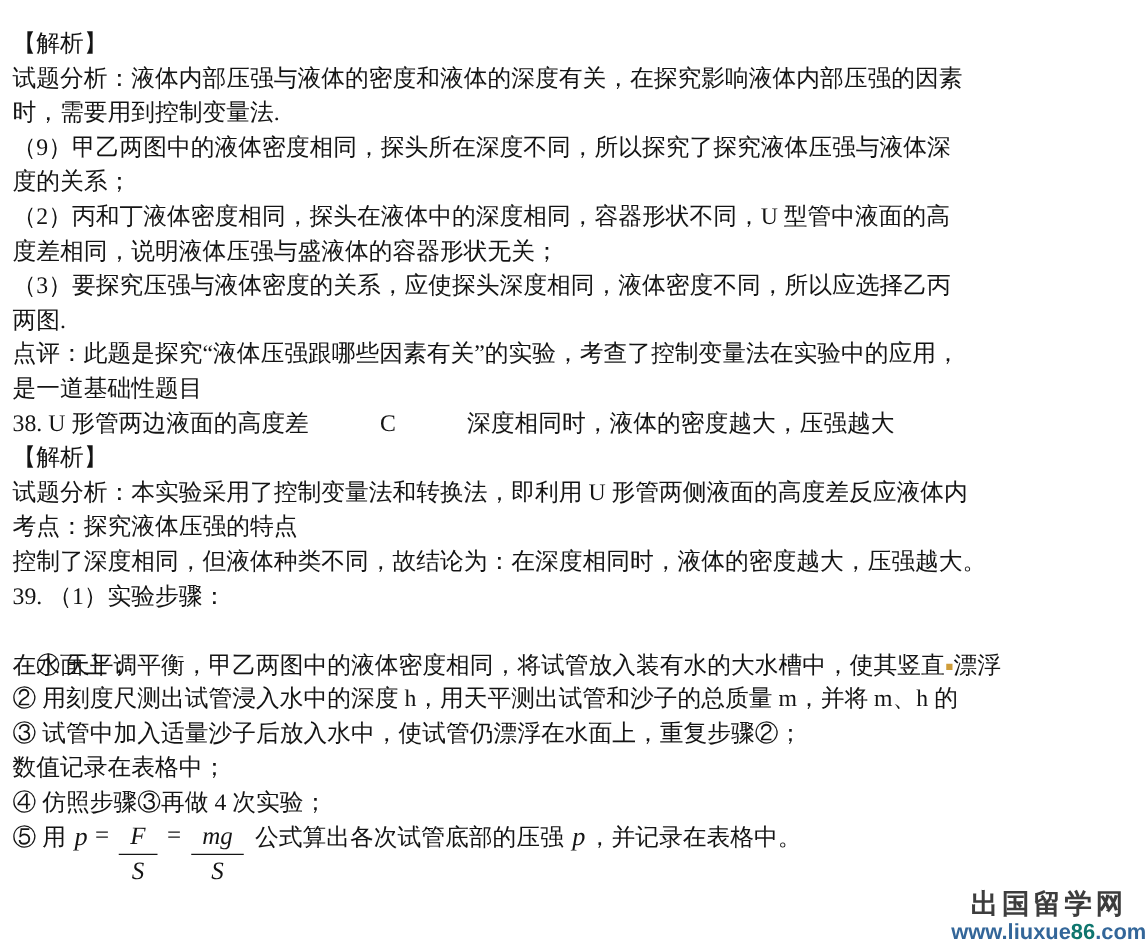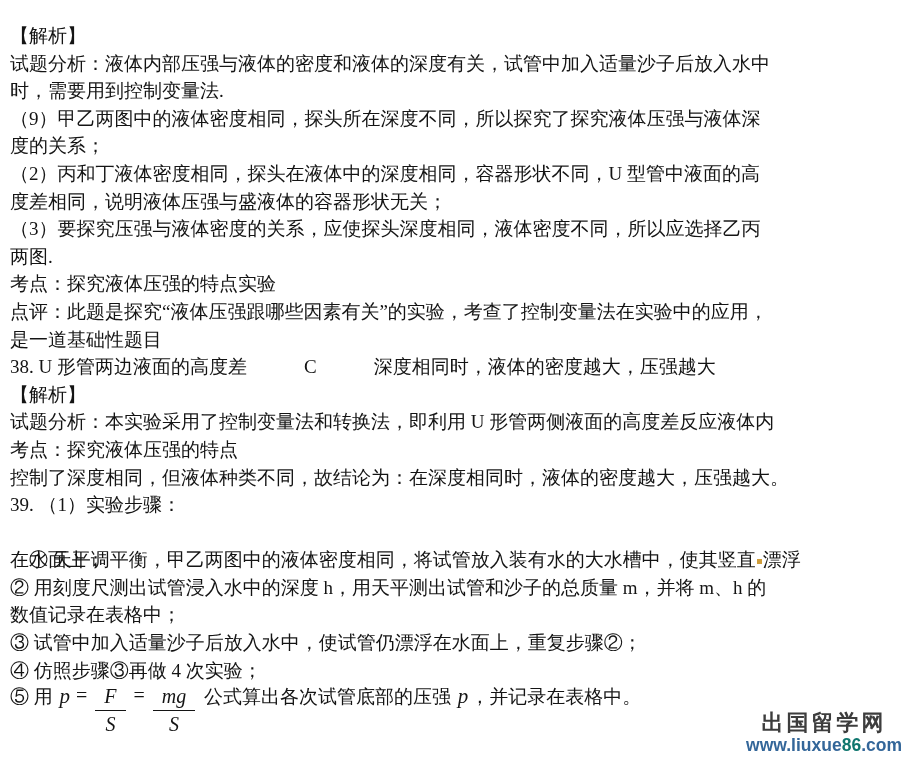--- a/index.html
+++ b/index.html
@@ -66,21 +66,21 @@
   }
   .frac .num {
     padding: 0 9px 1px 9px;
     border-bottom: 1.5px solid #141414;
   }
   .frac .den {
     padding-top: 1px;
   }
   .watermark {
     position: absolute;
-    right: 16px;
+    right: 1px;
     bottom: 3px;
     text-align: center;
     font-family: "Liberation Sans", "DejaVu Sans", sans-serif;
     line-height: 1.15;
   }
   .wm-title {
     font-size: 22px;
     font-weight: bold;
     color: #3d3d3d;
     letter-spacing: 3px;
@@ -95,46 +95,45 @@
   .wm-url .red {
     color: #0f766e;
   }
 </style>
 </head>
 <body>
 
 <div class="page">
 
   <div class="line">【解析】</div>
-  <div class="line">试题分析：液体内部压强与液体的密度和液体的深度有关，试管中加入适量沙子后放入水中</div>
+  <div class="line">试题分析：液体内部压强与液体的密度和液体的深度有关，在探究影响液体内部压强的因素</div>
   <div class="line">时，需要用到控制变量法.</div>
   <div class="line">（9）甲乙两图中的液体密度相同，探头所在深度不同，所以探究了探究液体压强与液体深</div>
   <div class="line">度的关系；</div>
   <div class="line">（2）丙和丁液体密度相同，探头在液体中的深度相同，容器形状不同，U 型管中液面的高</div>
   <div class="line">度差相同，说明液体压强与盛液体的容器形状无关；</div>
   <div class="line">（3）要探究压强与液体密度的关系，应使探头深度相同，液体密度不同，所以应选择乙丙</div>
   <div class="line">两图.</div>
-  <div class="line">考点：探究液体压强的特点实验</div>
   <div class="line">点评：此题是探究“液体压强跟哪些因素有关”的实验，考查了控制变量法在实验中的应用，</div>
   <div class="line">是一道基础性题目</div>
   <div class="line">38. U 形管两边液面的高度差　　　C　　　深度相同时，液体的密度越大，压强越大</div>
   <div class="line">【解析】</div>
   <div class="line">试题分析：本实验采用了控制变量法和转换法，即利用 U 形管两侧液面的高度差反应液体内</div>
   <div class="line">考点：探究液体压强的特点</div>
   <div class="line">控制了深度相同，但液体种类不同，故结论为：在深度相同时，液体的密度越大，压强越大。</div>
   <div class="line">39. （1）实验步骤：</div>
 
   <div class="line">
     <span>① 天平调平衡，甲乙两图中的液体密度相同，将试管放入装有水的大水槽中，使其竖直</span><span class="dot"></span><span>漂浮</span>
   </div>
 
   <div class="line">在水面上；</div>
   <div class="line">② 用刻度尺测出试管浸入水中的深度 h，用天平测出试管和沙子的总质量 m，并将 m、h 的</div>
+  <div class="line">③ 试管中加入适量沙子后放入水中，使试管仍漂浮在水面上，重复步骤②；</div>
   <div class="line">数值记录在表格中；</div>
-  <div class="line">③ 试管中加入适量沙子后放入水中，使试管仍漂浮在水面上，重复步骤②；</div>
   <div class="line">④ 仿照步骤③再做 4 次实验；</div>
 
   <div class="formula-row">
     <span>⑤ 用 </span><span class="math-var">p</span><span class="math-eq">=</span><span class="frac"><span class="num">F</span><span class="den">S</span></span><span class="math-eq">=</span><span class="frac"><span class="num">mg</span><span class="den">S</span></span><span> 公式算出各次试管底部的压强 </span><span class="math-var">p</span><span>，并记录在表格中。</span>
   </div>
 
   <div class="watermark">
     <div class="wm-title">出国留学网</div>
     <div class="wm-url"><span>www.liuxue</span><span class="red">86</span><span>.com</span></div>
   </div>

